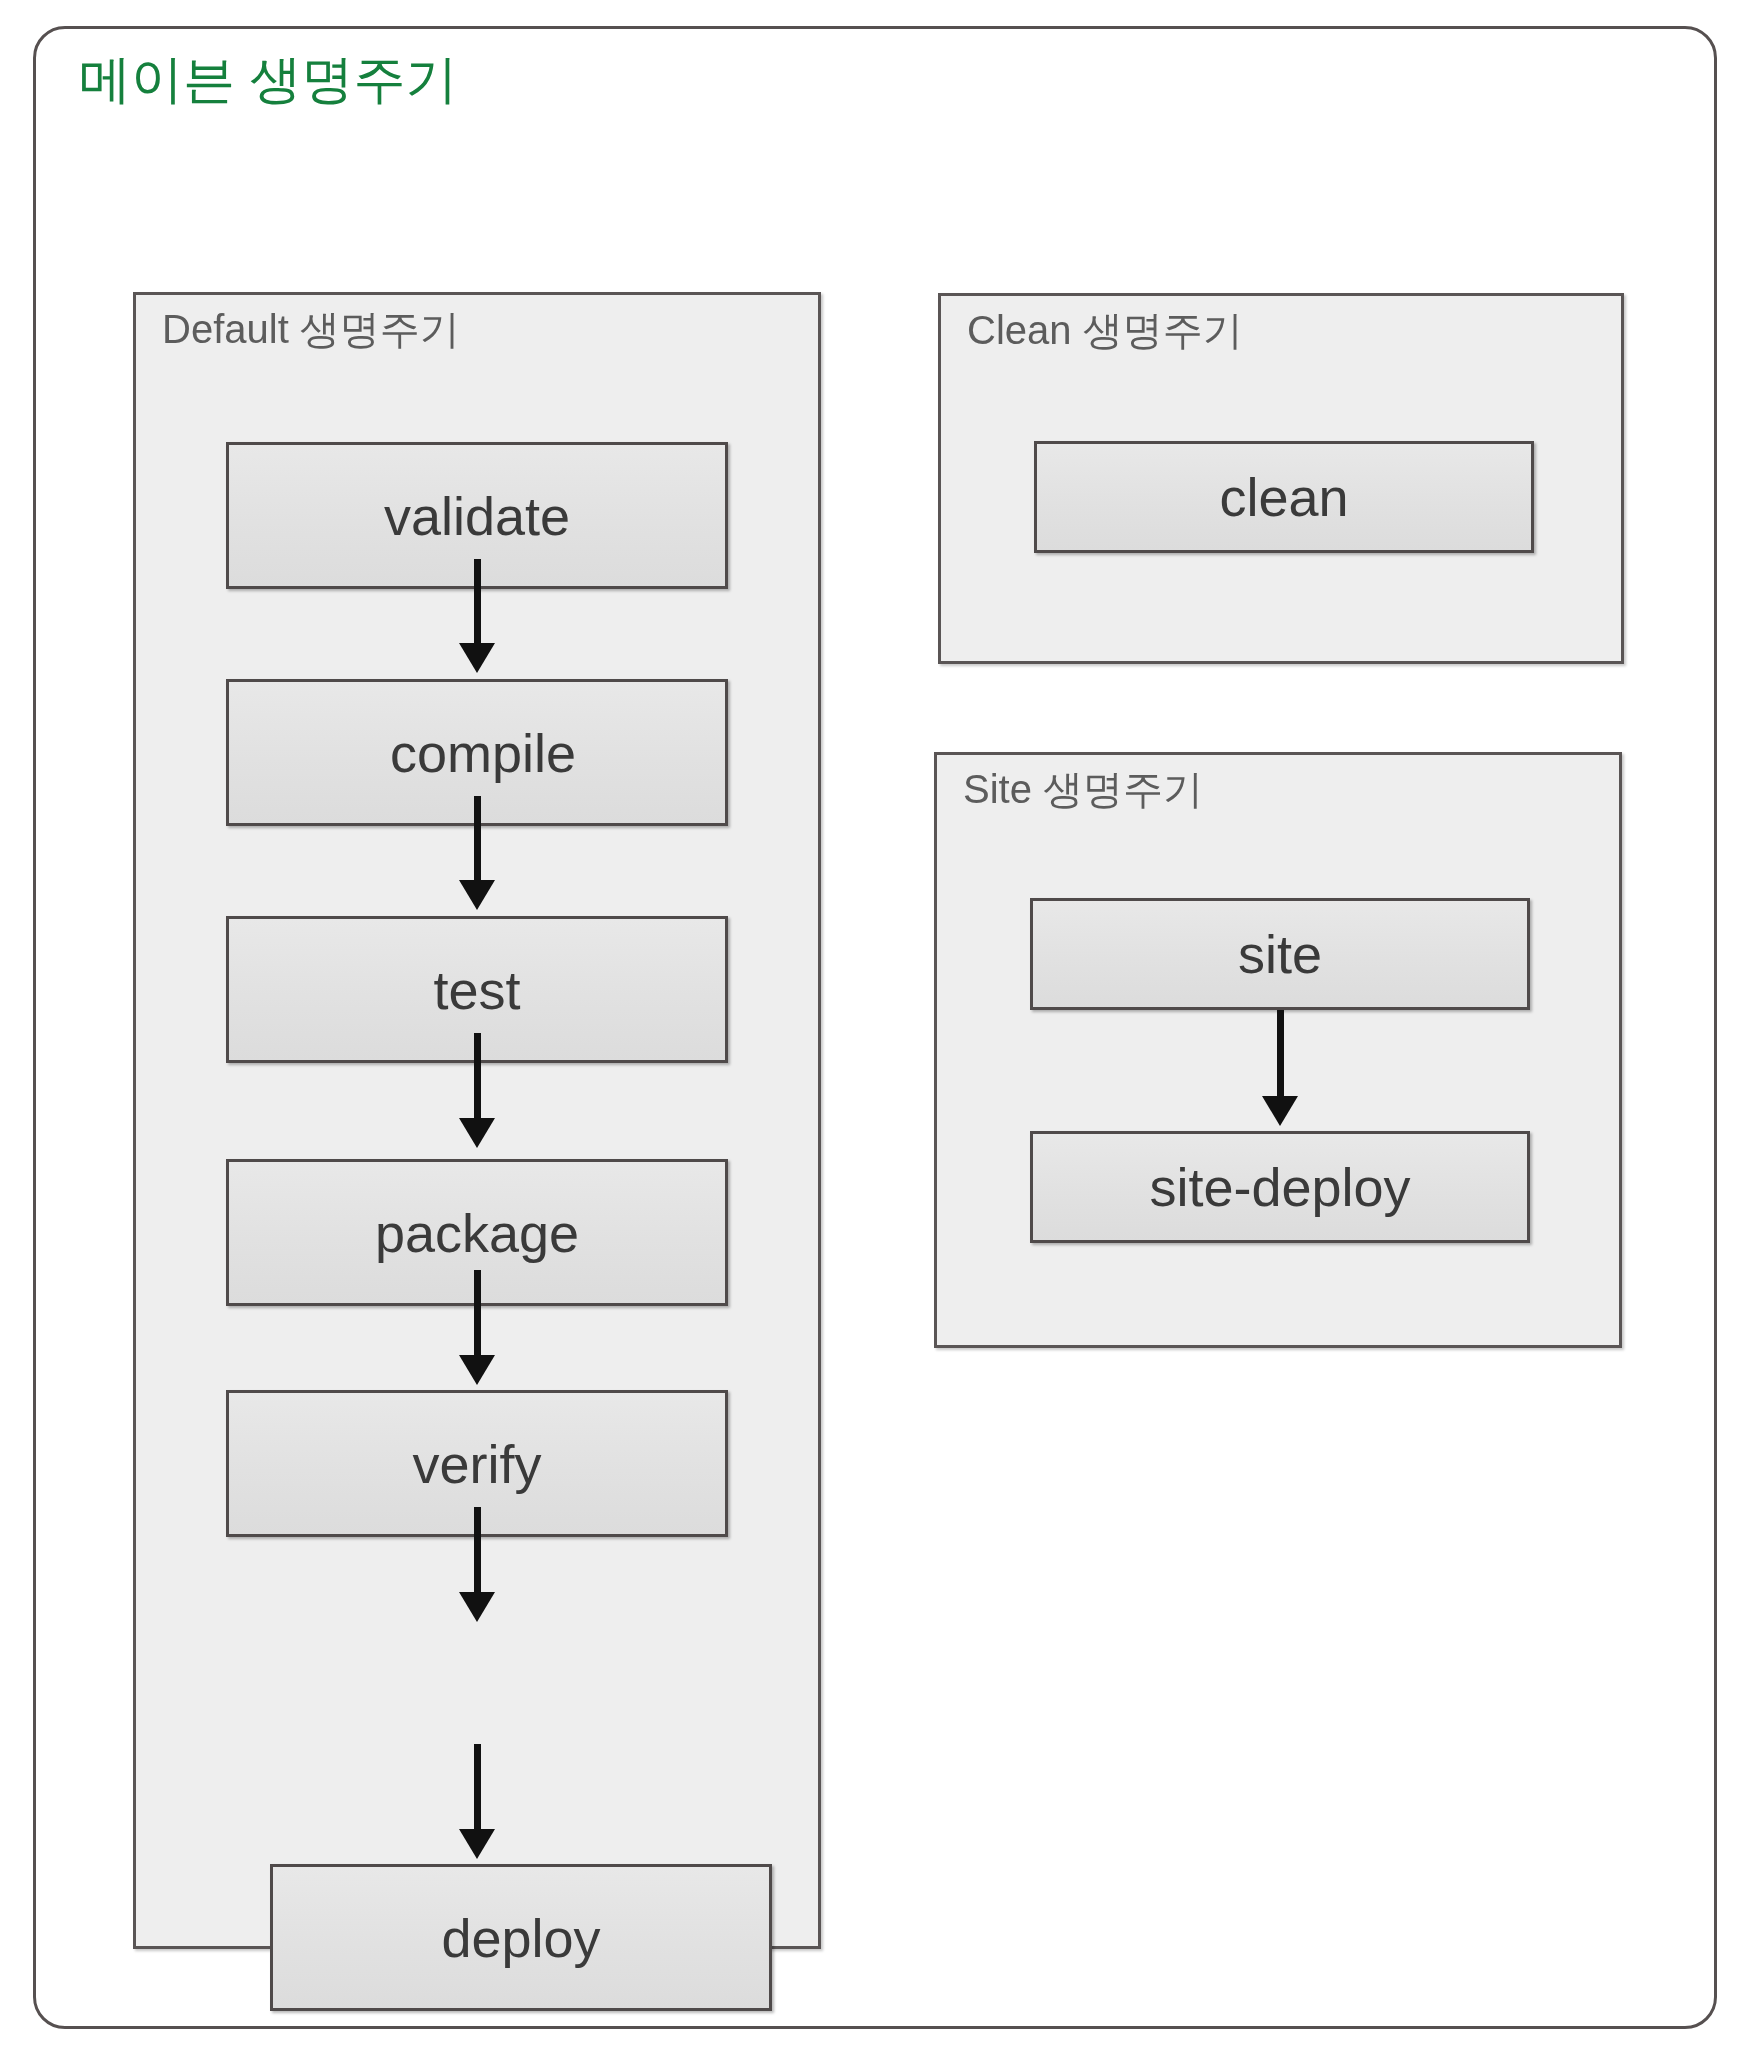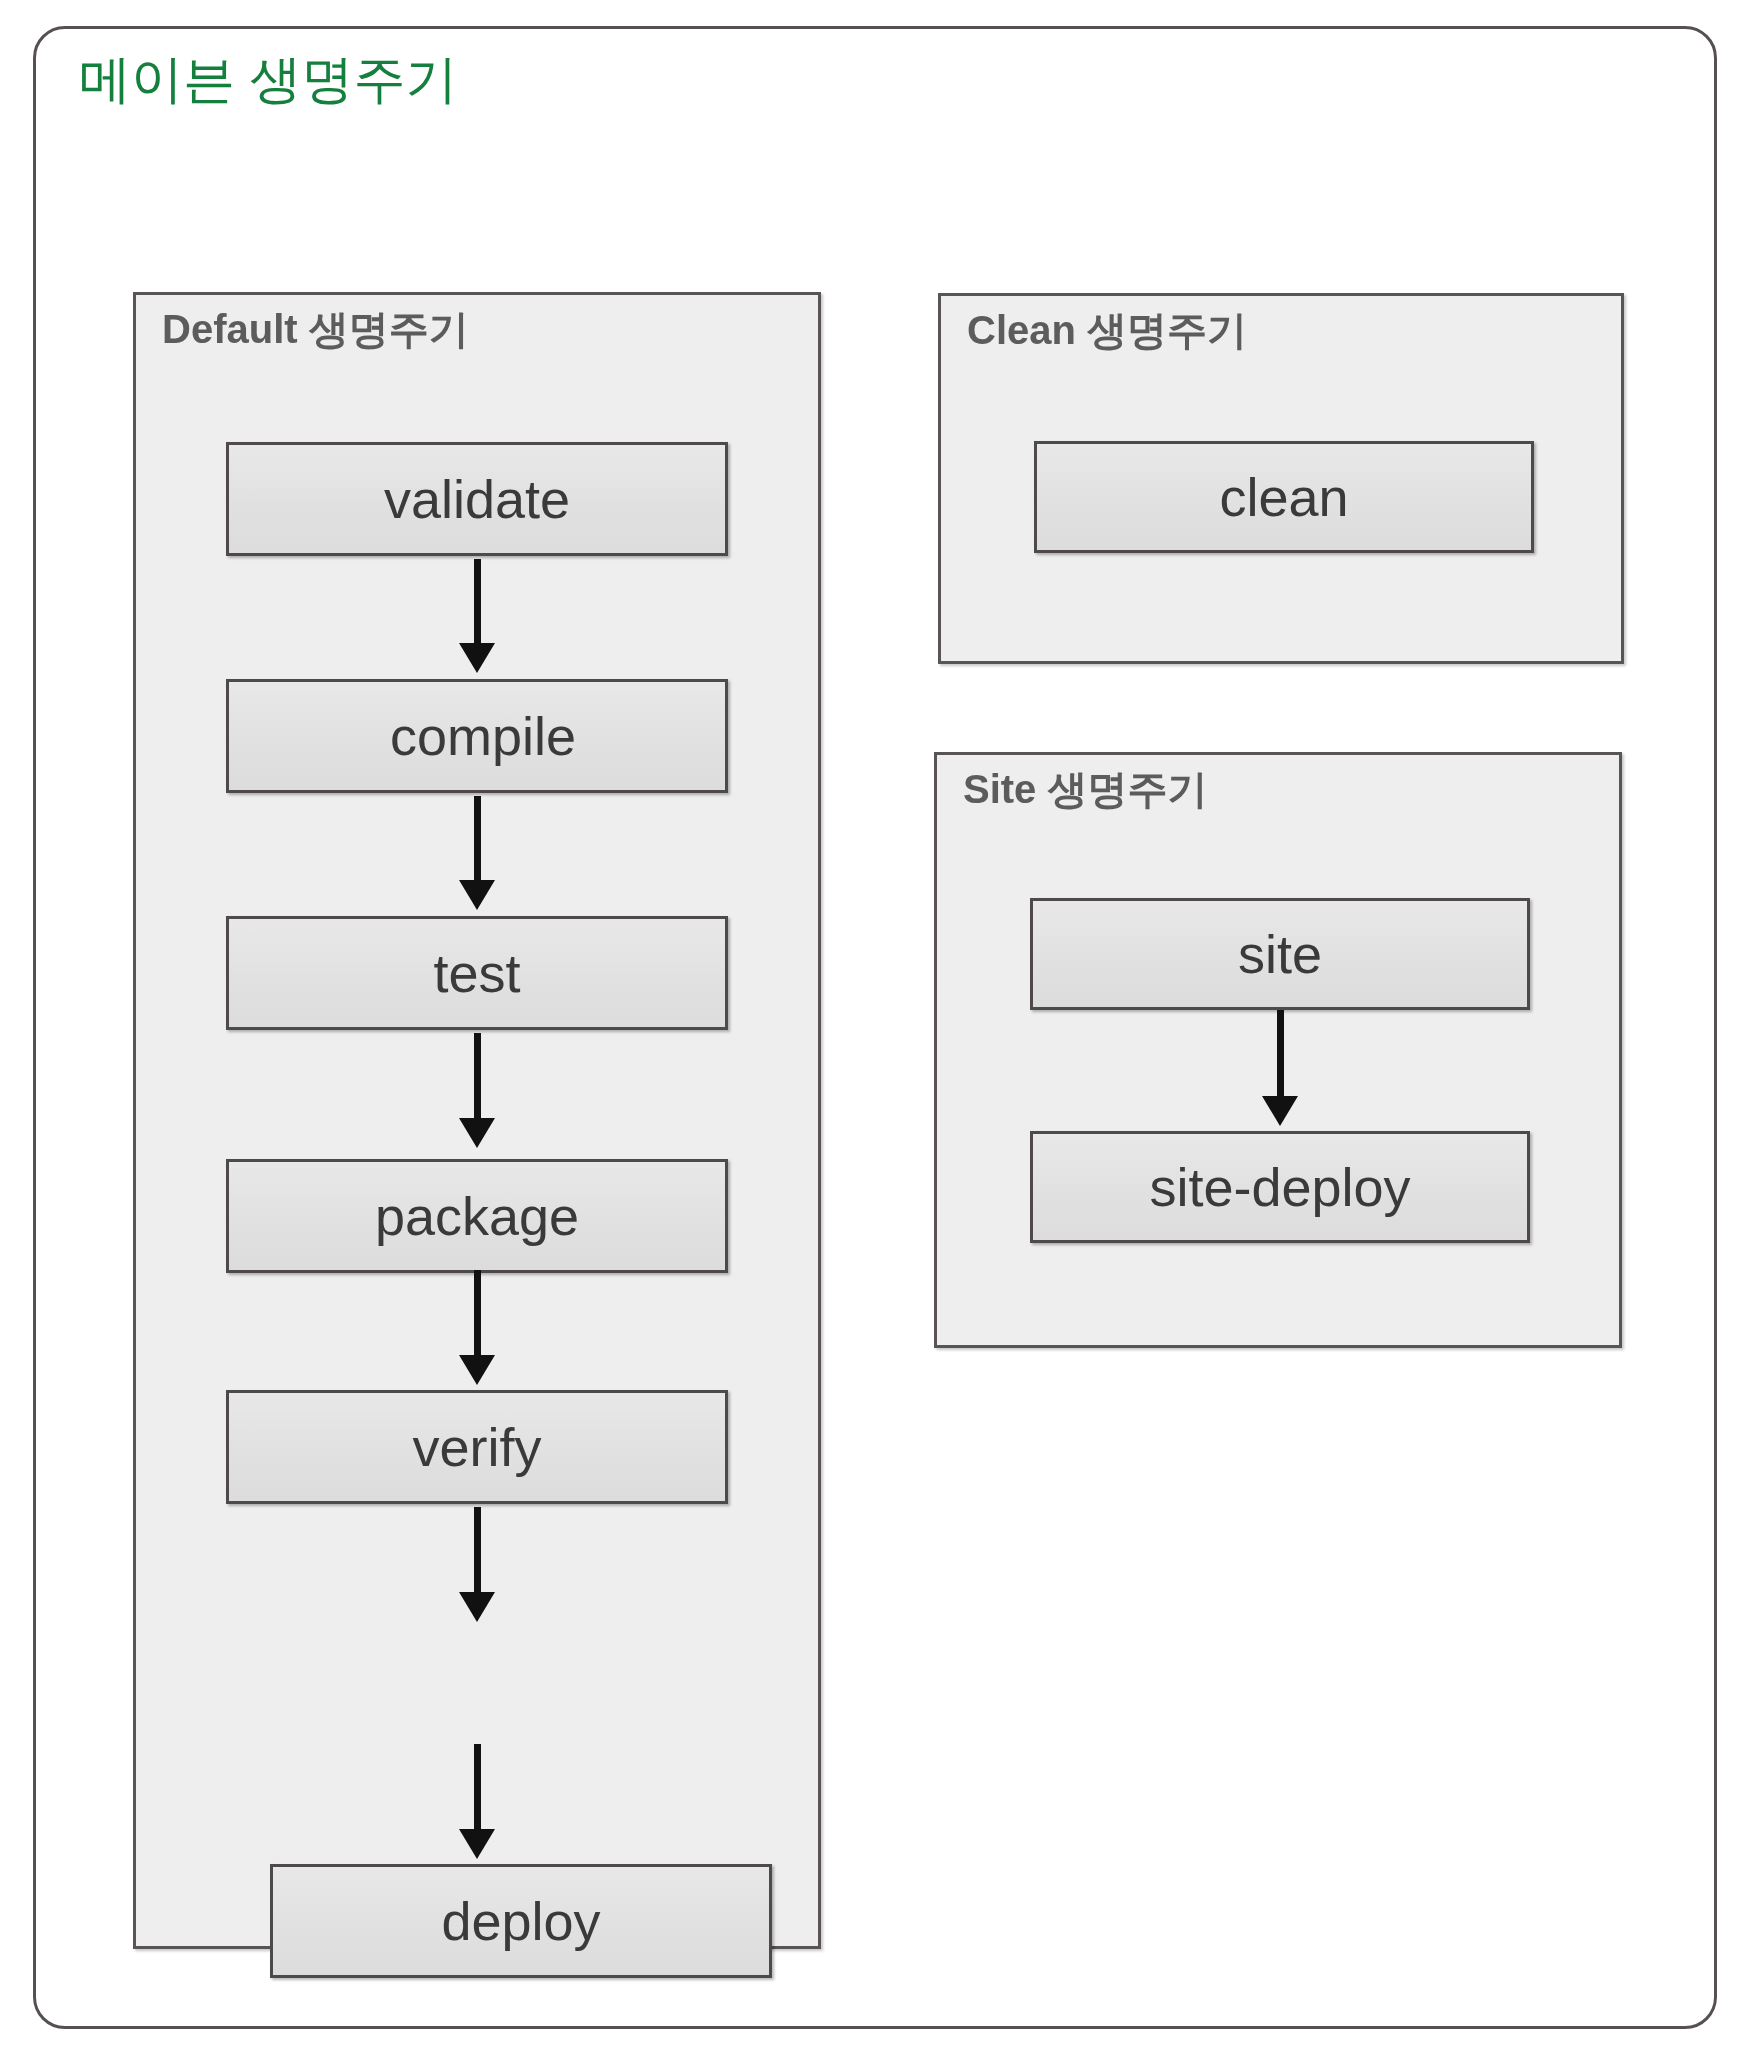--- a/index.html
+++ b/index.html
@@ -53,21 +53,20 @@
     box-shadow: 1.8px 1.8px 2.6px rgba(0,0,0,0.22);
   }
   .panel-label {
     position: absolute;
     left: 26px;
     top: 12.3px;
     font-size: 40px;
     line-height: 1.1;
     color: #5c5c5c;
     white-space: nowrap;
-    font-weight: bold;
   }
 
   #panel-default {
     left: 133px;
     top: 292px;
     width: 688px;
     height: 1657px;
   }
   #panel-clean {
     left: 938px;
@@ -97,21 +96,21 @@
     font-size: 54px;
     line-height: 1;
     color: #3a3a3a;
     white-space: nowrap;
   }
 
   
   .col-default {
     left: 90px;
     width: 502px;
-    height: 114px;
+    height: 147px;
     text-align: right;
   }
   .col-right {
     left: 93px;
     width: 500px;
     height: 112px;
   }
 
   
   .arrow {

